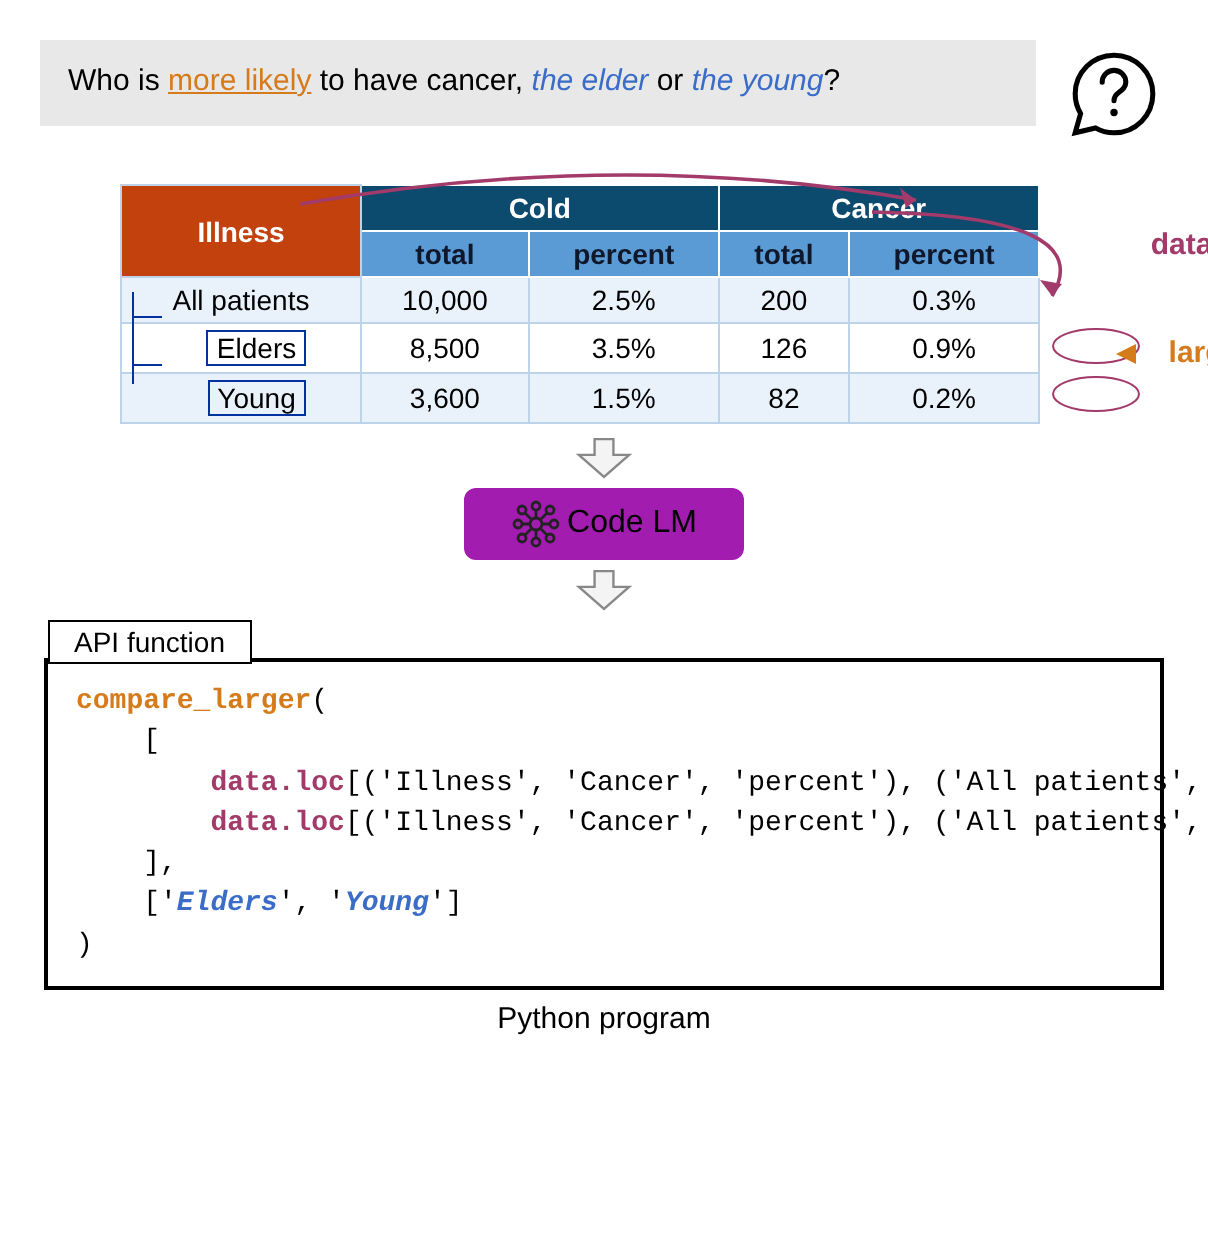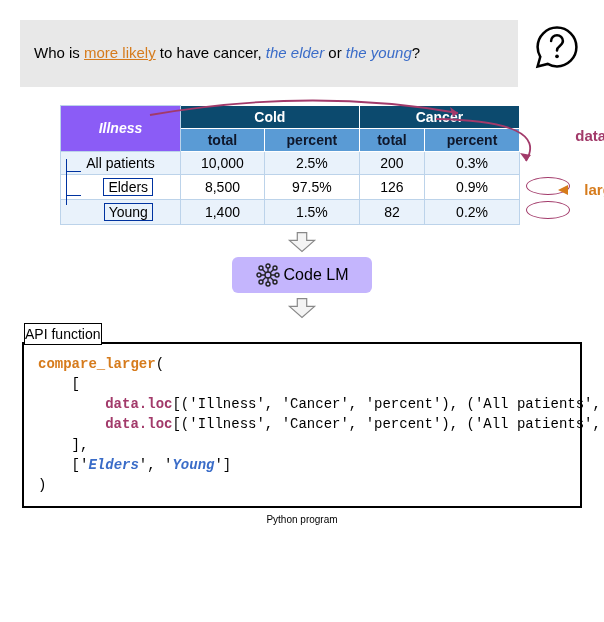--- a/index.html
+++ b/index.html
@@ -13,21 +13,21 @@
     position: relative;
   }
   .question-row {
     display: flex;
     align-items: flex-start;
     gap: 12px;
     margin-bottom: 18px;
   }
   .question-box {
     background: #e8e8e8;
-    padding: 22px 14px;
+    padding: 10px 14px;
     flex: 1;
     line-height: 1.5;
     font-size: 15px;
   }
   .q-italic-blue { color: #3a6cc8; font-style: italic; }
   .q-underline-orange { color: #d67b1c; text-decoration: underline; }
   .qmark-icon { width: 54px; height: 54px; flex-shrink: 0; }
   
   .table-wrap { position: relative; margin: 0 10px 6px 40px; }
   table.data {
@@ -41,21 +41,21 @@
     padding: 3px 8px;
     text-align: center;
   }
   .hdr-blue { background: #0c4a6e; color: #fff; font-weight: bold; border-color:#fff !important; }
   .hdr-light { background: #5a9bd5; color: #0f172a; font-weight: bold; border-color:#fff !important;}
   .row-lt td { background: #e9f2fb; }
   .row-wh td { background: #fff; }
   .cell-left { text-align: left; padding-left: 6px; }
   .cell-num { text-align: center; padding-right: 10px; }
   .boxed { display:inline-block; border:1.5px solid #0033a0; padding:0 4px; }
-  .illness-th { background:#8b5cf6; color:#fff; font-style:italic; font-weight:bold; border:1px solid #fff; }
+  .illness-th { background:#c2410c; color:#fff; font-weight:bold; border:1px solid #fff; }
   
   .ann-dataloc {
     position: absolute; right: -58px; top: 22px;
     color: #a23a6a; font-weight: bold; font-size: 15px;
   }
   .ann-larger {
     position: absolute; right: -52px; top: 76px;
     color: #d67b1c; font-weight: bold; font-size: 15px;
   }
   .arrow-orange {
@@ -67,41 +67,41 @@
     position:absolute; border:1.8px solid #a23a6a; border-radius:50%;
     width:44px; height:18px; pointer-events:none;
   }
   
   .down-arrow-outline {
     width: 32px; height: 22px; margin: 4px auto; display:block;
   }
   
   .codelm-box {
     width: 140px; margin: 2px auto 4px auto;
-    background: #c4b5fd; border-radius: 6px;
+    background: #a21caf; border-radius: 6px;
     padding: 6px 10px; display:flex; align-items:center; gap:4px;
     justify-content:center; font-size: 16px;
   }
   
   .api-label {
-    display:inline-block; border:1px solid #000; padding:2px 0;
+    display:inline-block; border:1px solid #000; padding:2px 12px;
     font-size:14px; margin-left:4px; margin-bottom:-10px; background:#fff;
     position:relative; z-index:2;
   }
   .code-box {
     border: 2px solid #000; padding: 10px 14px 10px 14px;
     font-family: Consolas, "Courier New", monospace;
     font-size: 14px; line-height: 1.45; white-space: pre;
     margin: 0 2px;
   }
   .c-orange { color:#d67b1c; font-weight:bold; }
   .c-purple { color:#a23a6a; font-weight:bold; }
   .c-blue-i { color:#3a6cc8; font-weight:bold; font-style:italic; }
   
-  .caption { text-align:center; font-size:10px; margin-top:6px; }
+  .caption { text-align:center; font-size:15px; margin-top:6px; }
   
   .tree-lines {
     position:absolute; left:6px; top:54px; width:20px; height:46px;
     border-left:1.5px solid #0033a0;
   }
   .tree-lines::before, .tree-lines::after {
     content:""; position:absolute; left:0; width:14px; border-top:1.5px solid #0033a0;
   }
   .tree-lines::before { top:12px; }
   .tree-lines::after  { top:36px; }
@@ -151,27 +151,27 @@
     <tr class="row-lt">
       <td class="cell-left">All patients</td>
       <td class="cell-num">10,000</td>
       <td class="cell-num">2.5%</td>
       <td class="cell-num">200</td>
       <td class="cell-num">0.3%</td>
     </tr>
     <tr class="row-wh">
       <td class="cell-left">&nbsp;&nbsp;&nbsp;&nbsp;<span class="boxed">Elders</span></td>
       <td class="cell-num">8,500</td>
-      <td class="cell-num">97.5%</td>
+      <td class="cell-num">3.5%</td>
       <td class="cell-num">126</td>
       <td class="cell-num">0.9%</td>
     </tr>
     <tr class="row-lt">
       <td class="cell-left">&nbsp;&nbsp;&nbsp;&nbsp;<span class="boxed">Young</span></td>
-      <td class="cell-num">1,400</td>
+      <td class="cell-num">3,600</td>
       <td class="cell-num">1.5%</td>
       <td class="cell-num">82</td>
       <td class="cell-num">0.2%</td>
     </tr>
   </tbody>
     </table>
   <div class="tree-lines"></div>
   <div class="oval" style="right:4px; top:72px;"></div>
   <div class="oval" style="right:4px; top:96px;"></div>
   <div class="ann-dataloc">data.loc</div>

